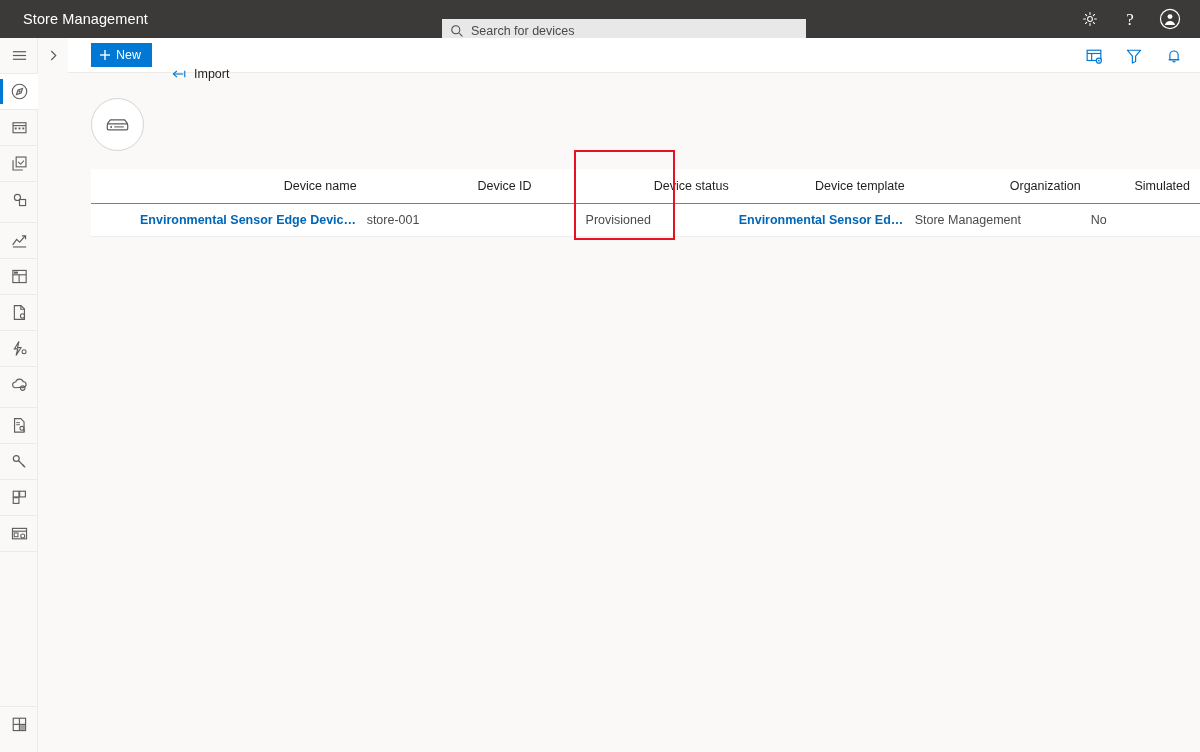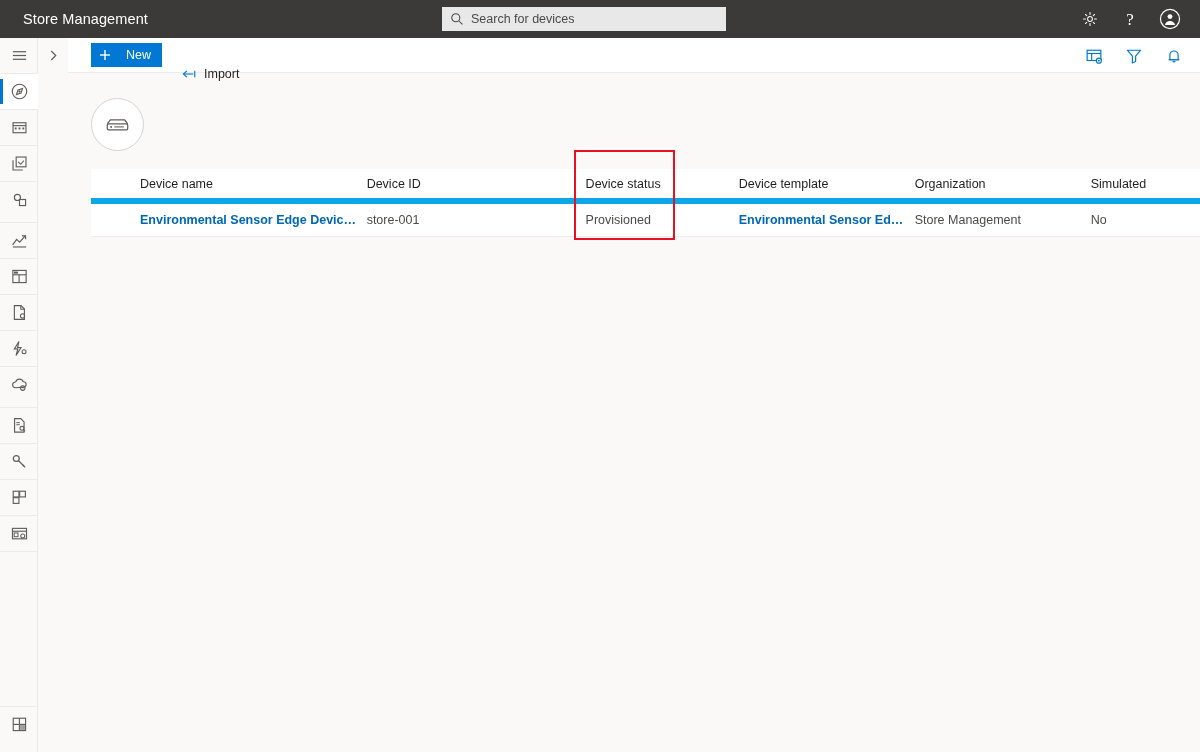--- a/index.html
+++ b/index.html
@@ -14,21 +14,21 @@
   
   .topbar {
     position: absolute; top: 0; left: 0; width: 1200px; height: 38px;
     background: #3b3a39; display: flex; align-items: center;
   }
   .brand {
     color: #ffffff; font-size: 14.5px; margin-left: 23px; letter-spacing: .1px;
     white-space: nowrap;
   }
   .searchwrap {
-    position: absolute; left: 442px; top: 7px; width: 284px; height: 24px;
+    position: absolute; left: 442px; top: 19px; width: 364px; height: 24px;
     background: #e8e8e8; display: flex; align-items: center; padding: 0 8px;
   }
   .searchwrap .sicon { width: 14px; height: 14px; flex: none; margin-right: 7px; }
   .searchinput {
     border: none; outline: none; background: transparent; width: 100%;
     font-family: "Liberation Sans", sans-serif; font-size: 12.5px; color: #323130;
   }
   .searchinput::placeholder { color: #4a4a4a; }
   .topright {
     position: absolute; right: 8px; top: 0; height: 38px;
@@ -69,21 +69,21 @@
     position: absolute; left: 68px; top: 38px; width: 1132px; height: 714px;
     background: #faf9f8;
   }
   .cmdbar {
     position: relative; height: 35px; background: #ffffff;
     border-bottom: 1px solid #edebe9;
     display: flex; align-items: center; padding-left: 23px;
   }
   .btn-new {
     background: #0078d4; color: #fff; height: 24px; padding: 0 11px 0 8px;
-    display: flex; align-items: center; gap: 15px; font-size: 12.5px;
+    display: flex; align-items: center; gap: 5px; font-size: 12.5px;
     border: none; cursor: pointer; font-family: "Liberation Sans", sans-serif;
   }
   .btn-import {
     background: transparent; border: none; cursor: pointer; margin-left: 16px;
     display: flex; align-items: center; gap: 7px;
     color: #201f1e; font-size: 12.5px; font-family: "Liberation Sans", sans-serif;
     height: 24px; padding: 0 4px; margin-top: 38px;
   }
   .cmd-right {
     position: absolute; right: 16px; top: 0; height: 35px;
@@ -99,21 +99,21 @@
     flex: none; margin-right: 21px;
   }
   .ptitle { font-size: 21px; color: #201f1e; font-weight: 400; letter-spacing: .1px; }
   .pdesc { font-size: 12.5px; color: #323130; margin-top: 7px; }
   .learnmore { color: #0067b8; font-weight: bold; text-decoration: none; cursor: pointer; }
   .extlink { display: inline-block; margin-left: 2px; vertical-align: -1px; }
 
   
   .table { margin-left: 23px; width: 1109px; }
   .trow { display: flex; align-items: center; background: #ffffff; }
-  .thead { height: 35px; border-bottom: 6px solid #0ea5e9; }
+  .thead { height: 35px; border-bottom: 1px solid #0ea5e9; text-align: right; }
   .tbody { height: 33px; border-bottom: 1px solid #f0eeed; }
   .cell { font-size: 12.5px; color: #201f1e; padding-right: 10px; overflow: hidden;
           white-space: nowrap; text-overflow: ellipsis; }
   .thead .cell { color: #201f1e; }
   .tbody .cell { color: #4b4a49; }
   .link-cell { color: #0067b8 !important; font-weight: bold; cursor: pointer; }
   .c0 { width: 277px; padding-left: 49px; }
   .c1 { width: 176px; }
   .c2 { width: 154px; margin-left: 44px; }
   .c3 { width: 177px; }

